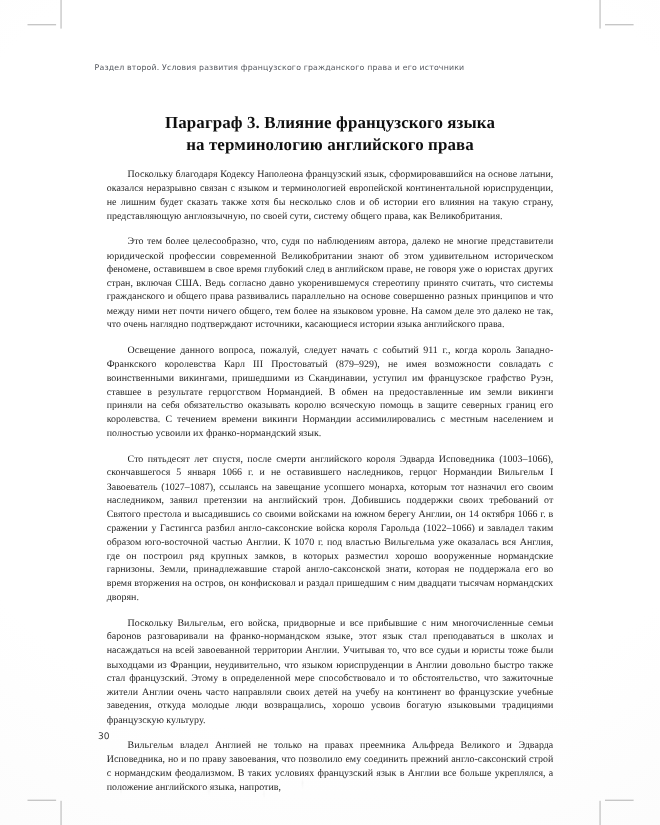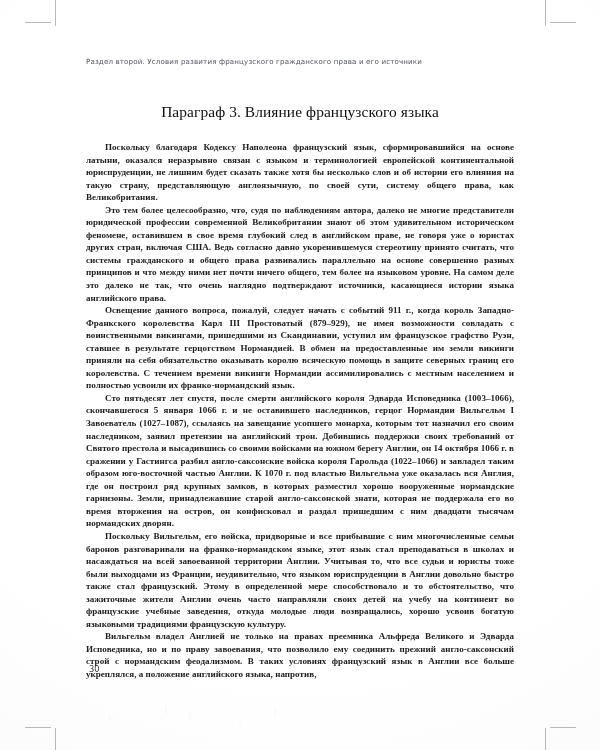--- a/index.html
+++ b/index.html
@@ -86,45 +86,44 @@
     white-space: nowrap;
   }
 
   #page-title {
     position: absolute;
     top: 92px;
     left: 0;
     width: 428px;
     text-align: center;
     font-family: "Liberation Serif", "DejaVu Serif", serif;
-    font-weight: normal;
+    font-weight: bold;
     font-size: 15.4px;
     line-height: 20px;
     color: #0f0f0f;
     letter-spacing: 0.1px;
   }
   #page-title .line2 { display: block; }
 
   #body-text {
     position: absolute;
     top: 141px;
     left: 0;
     width: 428px;
     font-size: 9.05px;
     line-height: 12.55px;
     text-align: justify;
     text-justify: inter-word;
     color: #1d1d1d;
     letter-spacing: 0.02px;
   }
   #body-text p {
-    margin: 0;
+    margin: 11px;
     text-indent: 19px;
     hyphens: manual;
-    font-weight: bold;
   }
 
   #page-number {
     position: absolute;
     left: 89px;
     top: 664px;
     font-family: "DejaVu Sans", "Liberation Sans", sans-serif;
     font-size: 8.3px;
     color: #3d3d3d;
   }
@@ -171,20 +170,21 @@
   </div>
 
   <div id="scan-speckle"></div>
 
   <div id="content">
 
     <div id="running-header">Раздел второй. Условия развития французского гражданского права и его источники</div>
 
     <h1 id="page-title">
       <span class="line1">Параграф 3. Влияние французского языка</span>
+      <span class="line2">на терминологию английского права</span>
     </h1>
 
     <div id="body-text">
       <p>Поскольку благодаря Кодексу Наполеона французский язык, сформировавшийся на основе латыни, оказался неразрывно связан с языком и терминологией европейской континентальной юриспруденции, не лишним будет сказать также хотя бы несколько слов и об истории его влияния на такую страну, представляющую англоязычную, по своей сути, систему общего права, как Великобритания.</p>
       <p>Это тем более целесообразно, что, судя по наблюдениям автора, далеко не многие представители юридической профессии современной Великобритании знают об этом удивительном историческом феномене, оставившем в свое время глубокий след в английском праве, не говоря уже о юристах других стран, включая США. Ведь согласно давно укоренившемуся стереотипу принято считать, что системы гражданского и общего права развивались параллельно на основе совершенно разных принципов и что между ними нет почти ничего общего, тем более на языковом уровне. На самом деле это далеко не так, что очень наглядно подтверждают источники, касающиеся истории языка английского права.</p>
       <p>Освещение данного вопроса, пожалуй, следует начать с событий 911 г., когда король Западно-Франкского королевства Карл III Простоватый (879–929), не имея возможности совладать с воинственными викингами, пришедшими из Скандинавии, уступил им французское графство Руэн, ставшее в результате герцогством Нормандией. В обмен на предоставленные им земли викинги приняли на себя обязательство оказывать королю всяческую помощь в защите северных границ его королевства. С течением времени викинги Нормандии ассимилировались с местным населением и полностью усвоили их франко-нормандский язык.</p>
       <p>Сто пятьдесят лет спустя, после смерти английского короля Эдварда Исповедника (1003–1066), скончавшегося 5 января 1066 г. и не оставившего наследников, герцог Нормандии Вильгельм I Завоеватель (1027–1087), ссылаясь на завещание усопшего монарха, которым тот назначил его своим наследником, заявил претензии на английский трон. Добившись поддержки своих требований от Святого престола и высадившись со своими войсками на южном берегу Англии, он 14 октября 1066 г. в сражении у Гастингса разбил англо-саксонские войска короля Гарольда (1022–1066) и завладел таким образом юго-восточной частью Англии. К 1070 г. под властью Вильгельма уже оказалась вся Англия, где он построил ряд крупных замков, в которых разместил хорошо вооруженные нормандские гарнизоны. Земли, принадлежавшие старой англо-саксонской знати, которая не поддержала его во время вторжения на остров, он конфисковал и раздал пришедшим с ним двадцати тысячам нормандских дворян.</p>
       <p>Поскольку Вильгельм, его войска, придворные и все прибывшие с ним многочисленные семьи баронов разговаривали на франко-нормандском языке, этот язык стал преподаваться в школах и насаждаться на всей завоеванной территории Англии. Учитывая то, что все судьи и юристы тоже были выходцами из Франции, неудивительно, что языком юриспруденции в Англии довольно быстро также стал французский. Этому в определенной мере способствовало и то обстоятельство, что зажиточные жители Англии очень часто направляли своих детей на учебу на континент во французские учебные заведения, откуда молодые люди возвращались, хорошо усвоив богатую языковыми традициями французскую культуру.</p>
       <p>Вильгельм владел Англией не только на правах преемника Альфреда Великого и Эдварда Исповедника, но и по праву завоевания, что позволило ему соединить прежний англо-саксонский строй с нормандским феодализмом. В таких условиях французский язык в Англии все больше укреплялся, а положение английского языка, напротив,</p>
     </div>

